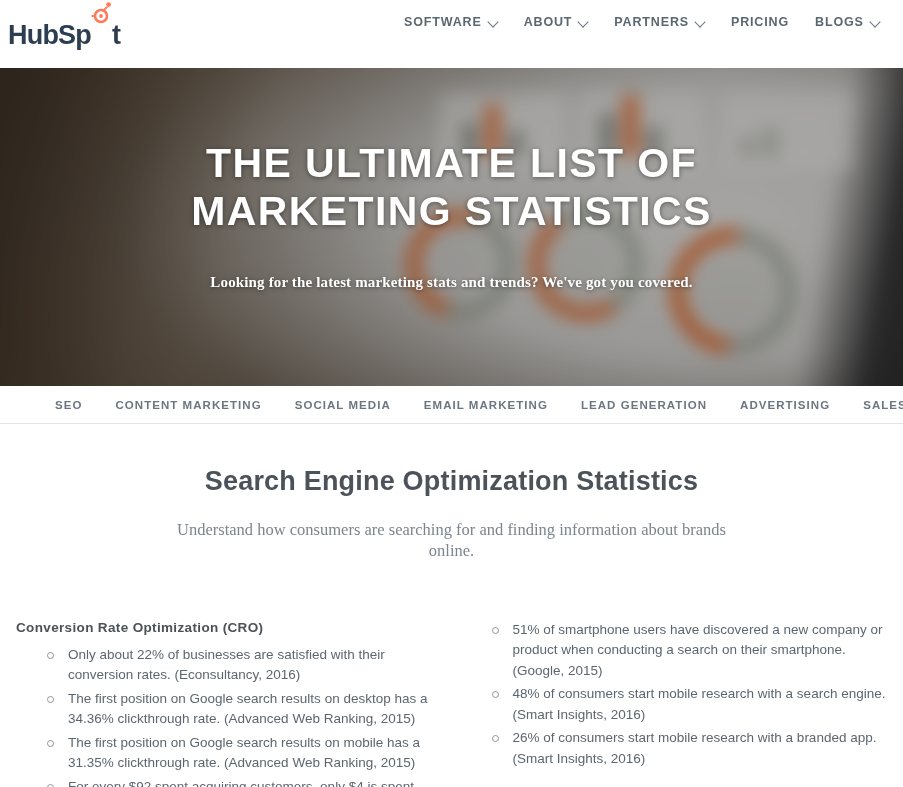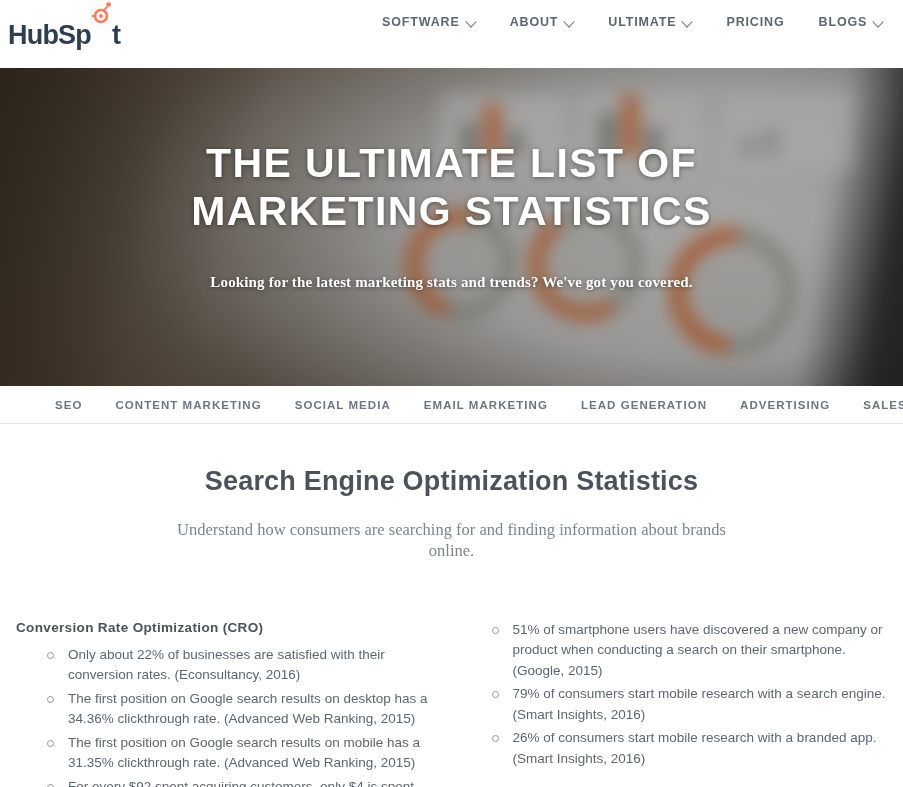--- a/index.html
+++ b/index.html
@@ -40,25 +40,25 @@
     position: relative;
     display: inline-block;
     width: 22px;
     height: 24px;
   }
   .logo .lg-sprocket svg { position: absolute; left: 0; top: -19px; }
   .logo .lg-t { color: #2d3e50; margin-left: -1px; }
 
   .mainnav {
     position: absolute;
-    left: 382px;
+    left: 404px;
     top: 15px;
     display: flex;
     align-items: flex-end;
-    gap: 8px;
+    gap: 0px;
   }
   .mainnav .nav-item {
     display: flex;
     align-items: center;
     gap: 7px;
     margin-right: 26px;
     cursor: pointer;
     font-size: 12.5px;
     font-weight: bold;
     letter-spacing: 0.85px;
@@ -293,21 +293,21 @@
   <nav class="mainnav">
     <div class="nav-item">
       <span>SOFTWARE</span>
       <span class="chev"></span>
     </div>
     <div class="nav-item">
       <span>ABOUT</span>
       <span class="chev"></span>
     </div>
     <div class="nav-item">
-      <span>ULTIMATE</span>
+      <span>PARTNERS</span>
       <span class="chev"></span>
     </div>
     <div class="nav-item">
       <span>PRICING</span>
     </div>
     <div class="nav-item">
       <span>BLOGS</span>
       <span class="chev"></span>
     </div>
   </nav>
@@ -377,20 +377,20 @@
         <li>Only about 22% of businesses are satisfied with their conversion rates. (Econsultancy, 2016)</li>
         <li>The first position on Google search results on desktop has a 34.36% clickthrough rate. (Advanced Web Ranking, 2015)</li>
         <li>The first position on Google search results on mobile has a 31.35% clickthrough rate. (Advanced Web Ranking, 2015)</li>
         <li>For every $92 spent acquiring customers, only $4 is spent</li>
       </ul>
     </div>
 
     <div class="col">
       <ul>
         <li>51% of smartphone users have discovered a new company or product when conducting a search on their smartphone. (Google, 2015)</li>
-        <li>79% of consumers start mobile research with a search engine. (Smart Insights, 2016)</li>
+        <li>48% of consumers start mobile research with a search engine. (Smart Insights, 2016)</li>
         <li>26% of consumers start mobile research with a branded app. (Smart Insights, 2016)</li>
       </ul>
       <h3 class="pull-up">Organic Search</h3>
     </div>
 
   </div>
 </main>
 
 </body></html>

